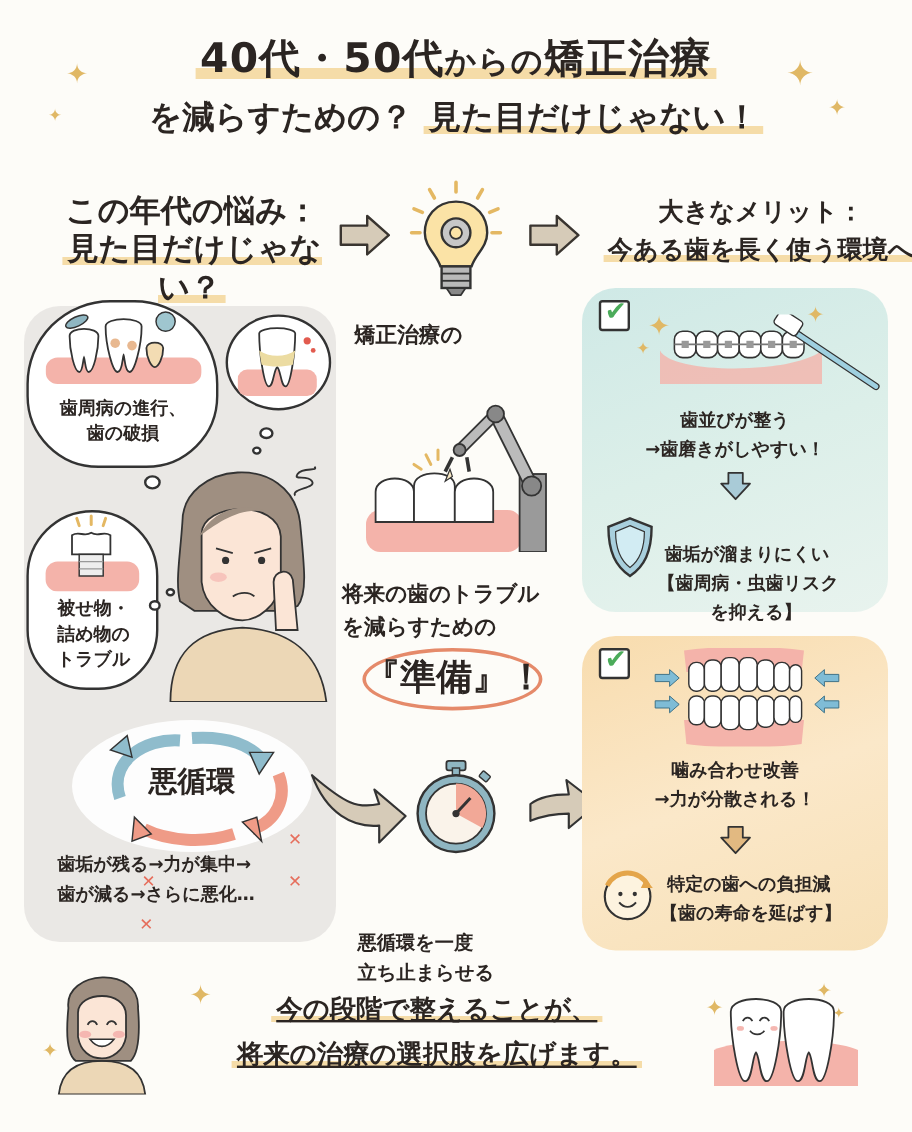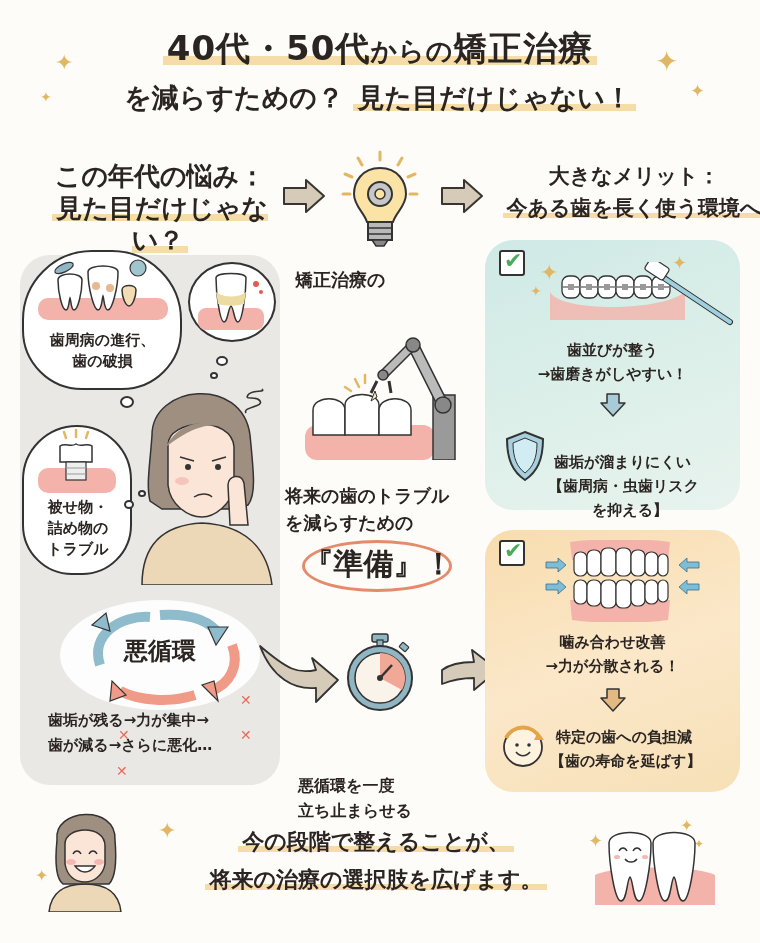--- a/index.html
+++ b/index.html
@@ -18,21 +18,21 @@
   .bubble { background: #fff; border: 2px solid #333; border-radius: 50%; }
   .btext { font-size: 15px; font-weight: bold; text-align: center; line-height: 21px; }
   .vc-title { font-size: 24px; font-weight: bold; }
   .vc-text { font-size: 15px; font-weight: bold; line-height: 25px; }
   .mid-text { font-size: 18px; font-weight: bold; text-align: left; line-height: 27px; }
   .card { border-radius: 28px; }
   .card-blue { left: 485px; top: 240px; width: 255px; height: 270px; background: linear-gradient(160deg, #cfe9e6, #dcefe9 50%, #e8f3ee); }
   .card-orange { left: 485px; top: 530px; width: 255px; height: 262px; background: linear-gradient(160deg, #f8dcae, #fbe8c9 50%, #f7e0b7); }
   .check { width: 26px; height: 26px; border: 2px solid #333; background: #fff; border-radius: 3px; }
   .ctext { font-size: 15px; font-weight: bold; line-height: 24px; text-align: center; }
-  .bottom-text { left: 176px; width: 400px; top: 823px; text-align: center; font-size: 22px; font-weight: bold; line-height: 38px; }
+  .bottom-text { left: 164px; width: 400px; top: 823px; text-align: center; font-size: 22px; font-weight: bold; line-height: 38px; text-decoration: underline; }
 </style>
 </head>
 <body>
 
 <div class="abs title1">
   <span class="hl"><span>40代・50代</span><span class="small">からの</span><span>矯正治療</span></span>
 </div>
 <div class="abs title2">
   <span>を減らすための？</span>
   <span class="hl">見た目だけじゃない！</span>

